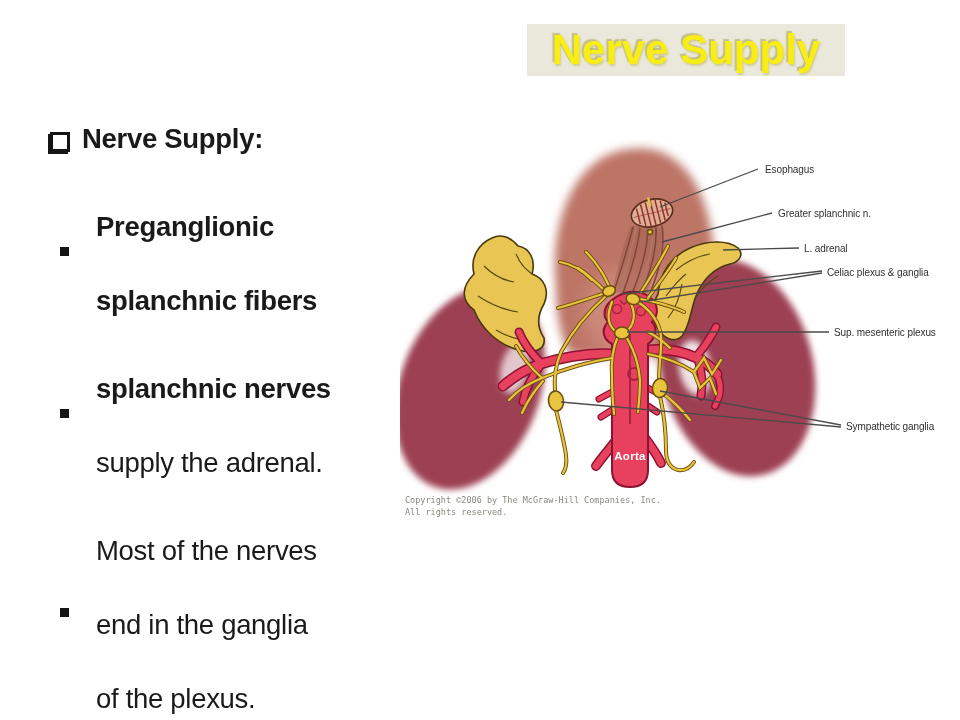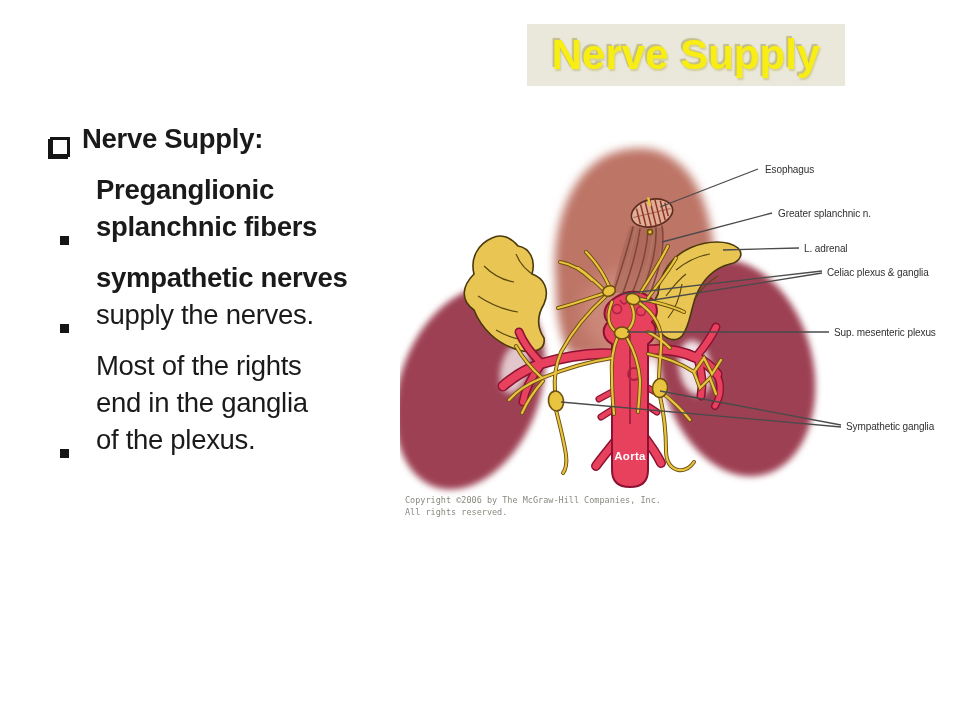--- a/index.html
+++ b/index.html
@@ -1,31 +1,31 @@
 <!DOCTYPE html>
 <html><head>
 <meta charset="utf-8">
 <style>
   html,body{margin:0;padding:0;background:#fff;}
   .slide{position:relative;width:960px;height:720px;background:#ffffff;overflow:hidden;
          font-family:"Liberation Sans",sans-serif;}
   
-  .title-box{position:absolute;left:527px;top:24px;width:318px;height:62px;
+  .title-box{position:absolute;left:527px;top:24px;width:318px;height:52px;
              background:#eae8db;display:flex;align-items:center;justify-content:center;}
   .title-text{font-size:42px;font-weight:bold;color:#f8ee14;letter-spacing:0px;
               text-shadow:-2px -2px 1px rgba(150,140,40,.45), 1px 2px 2px rgba(190,180,90,.55);}
   
   .content{position:absolute;left:36px;top:120px;width:372px;color:#1a1a1a;}
-  .b-item{display:flex;align-items:flex-end;margin-bottom:14px;}
+  .b-item{display:flex;align-items:center;margin-bottom:14px;}
   .b-text{font-size:27.5px;line-height:37px;letter-spacing:-0.3px;}
   .bold{font-weight:bold;}
   .marker1{flex:0 0 auto;width:14px;height:14px;border:3.5px solid #151515;
            box-shadow:-2px 2px 0 0 #151515;margin:7px 12px 0 14px;background:#fff;}
   .marker2{flex:0 0 auto;width:9px;height:9px;background:#151515;margin:13px 27px 0 24px;}
-  .line{display:block;}
+  .line{display:block;margin-top:37px;}
   
   .figure-svg{position:absolute;left:400px;top:140px;}
   .lbl{font-family:"Liberation Sans",sans-serif;font-size:10px;letter-spacing:-0.1px;}
   .aorta-lbl{font-family:"Liberation Sans",sans-serif;font-size:11.5px;font-weight:bold;letter-spacing:.3px;}
   .copy{font-family:"DejaVu Sans Mono","Liberation Mono",monospace;font-size:8.5px;}
 </style>
 </head>
 <body>
 
 <div class="slide">
@@ -42,28 +42,28 @@
     <div class="b-item">
       <span class="marker2"></span>
       <div class="b-text bold">
         <span class="line">Preganglionic</span>
         <span class="line">splanchnic fibers</span>
       </div>
     </div>
     <div class="b-item">
       <span class="marker2"></span>
       <div class="b-text">
-        <span class="line bold">sympathetic nerves</span>
-        <span class="line">supply the nerves.</span>
+        <span class="line bold">splanchnic nerves</span>
+        <span class="line">supply the adrenal.</span>
       </div>
     </div>
     <div class="b-item">
       <span class="marker2"></span>
       <div class="b-text">
-        <span class="line">Most of the rights</span>
+        <span class="line">Most of the nerves</span>
         <span class="line">end in the ganglia</span>
         <span class="line">of the plexus.</span>
       </div>
     </div>
   </div>
 
   <svg class="figure-svg" width="560" height="390" viewBox="400 140 560 390">
     <defs>
       <filter id="b3" x="-30%" y="-30%" width="160%" height="160%">
           <feGaussianBlur stdDeviation="3"></feGaussianBlur>

